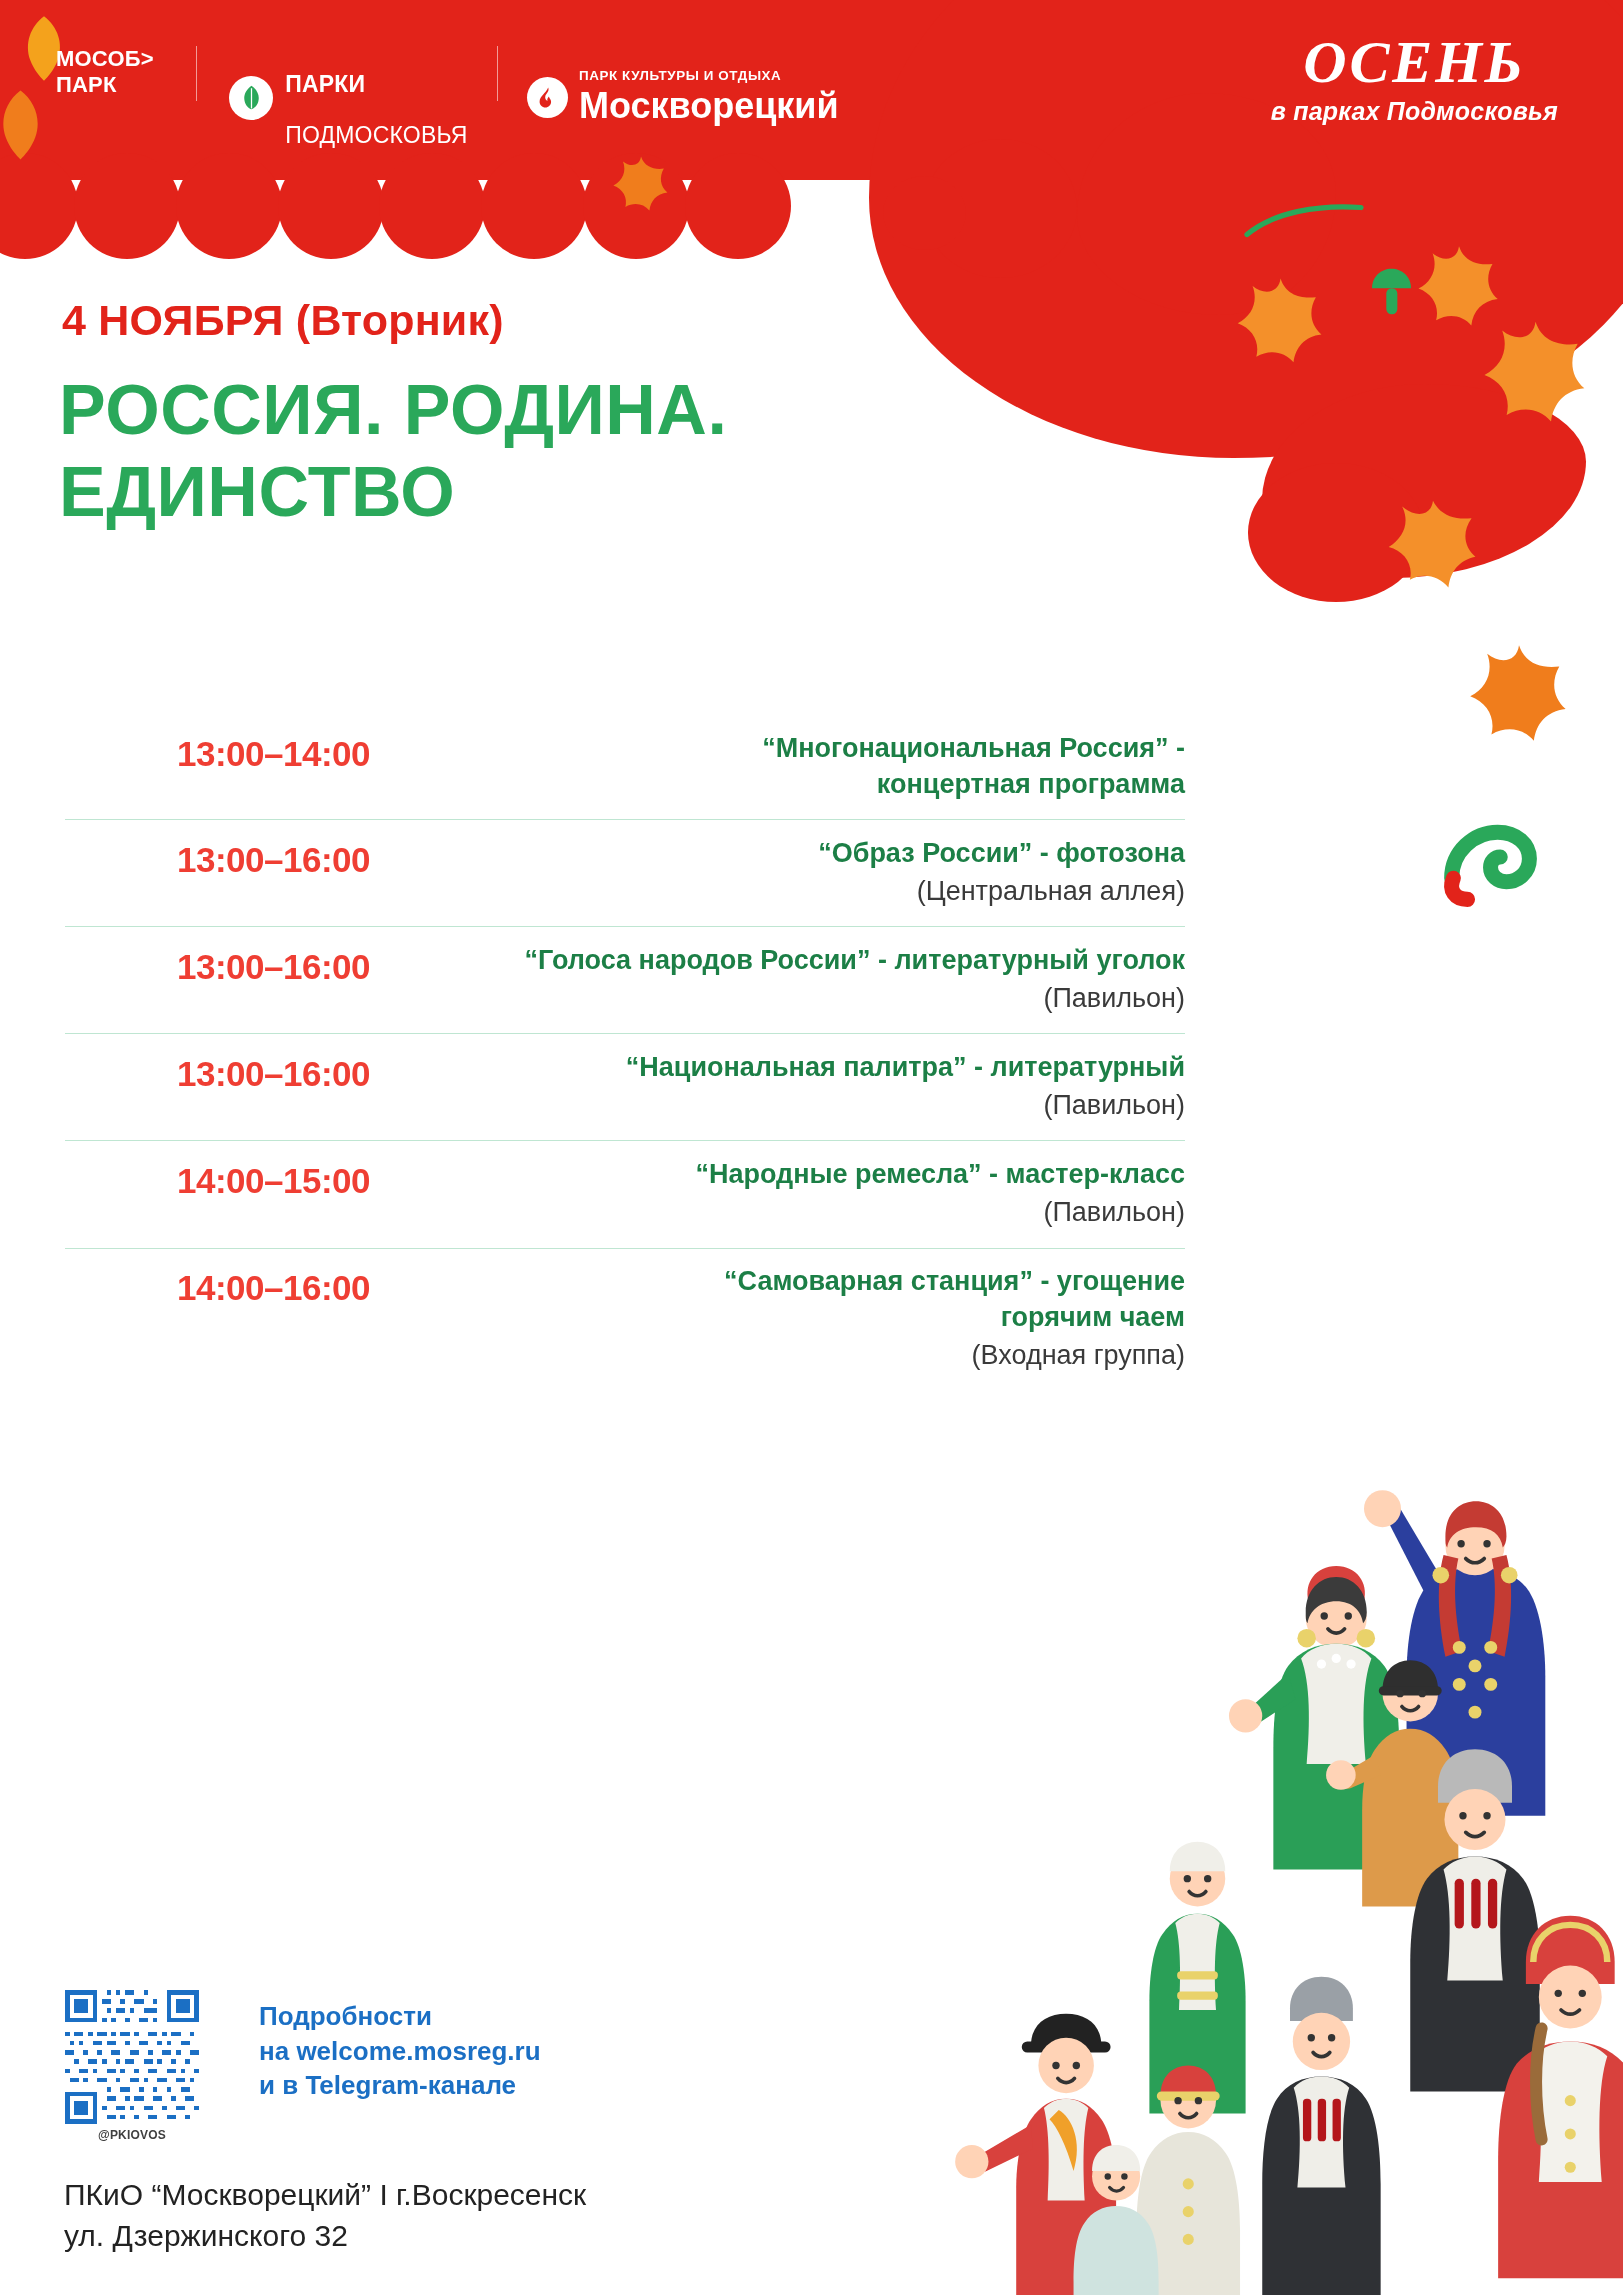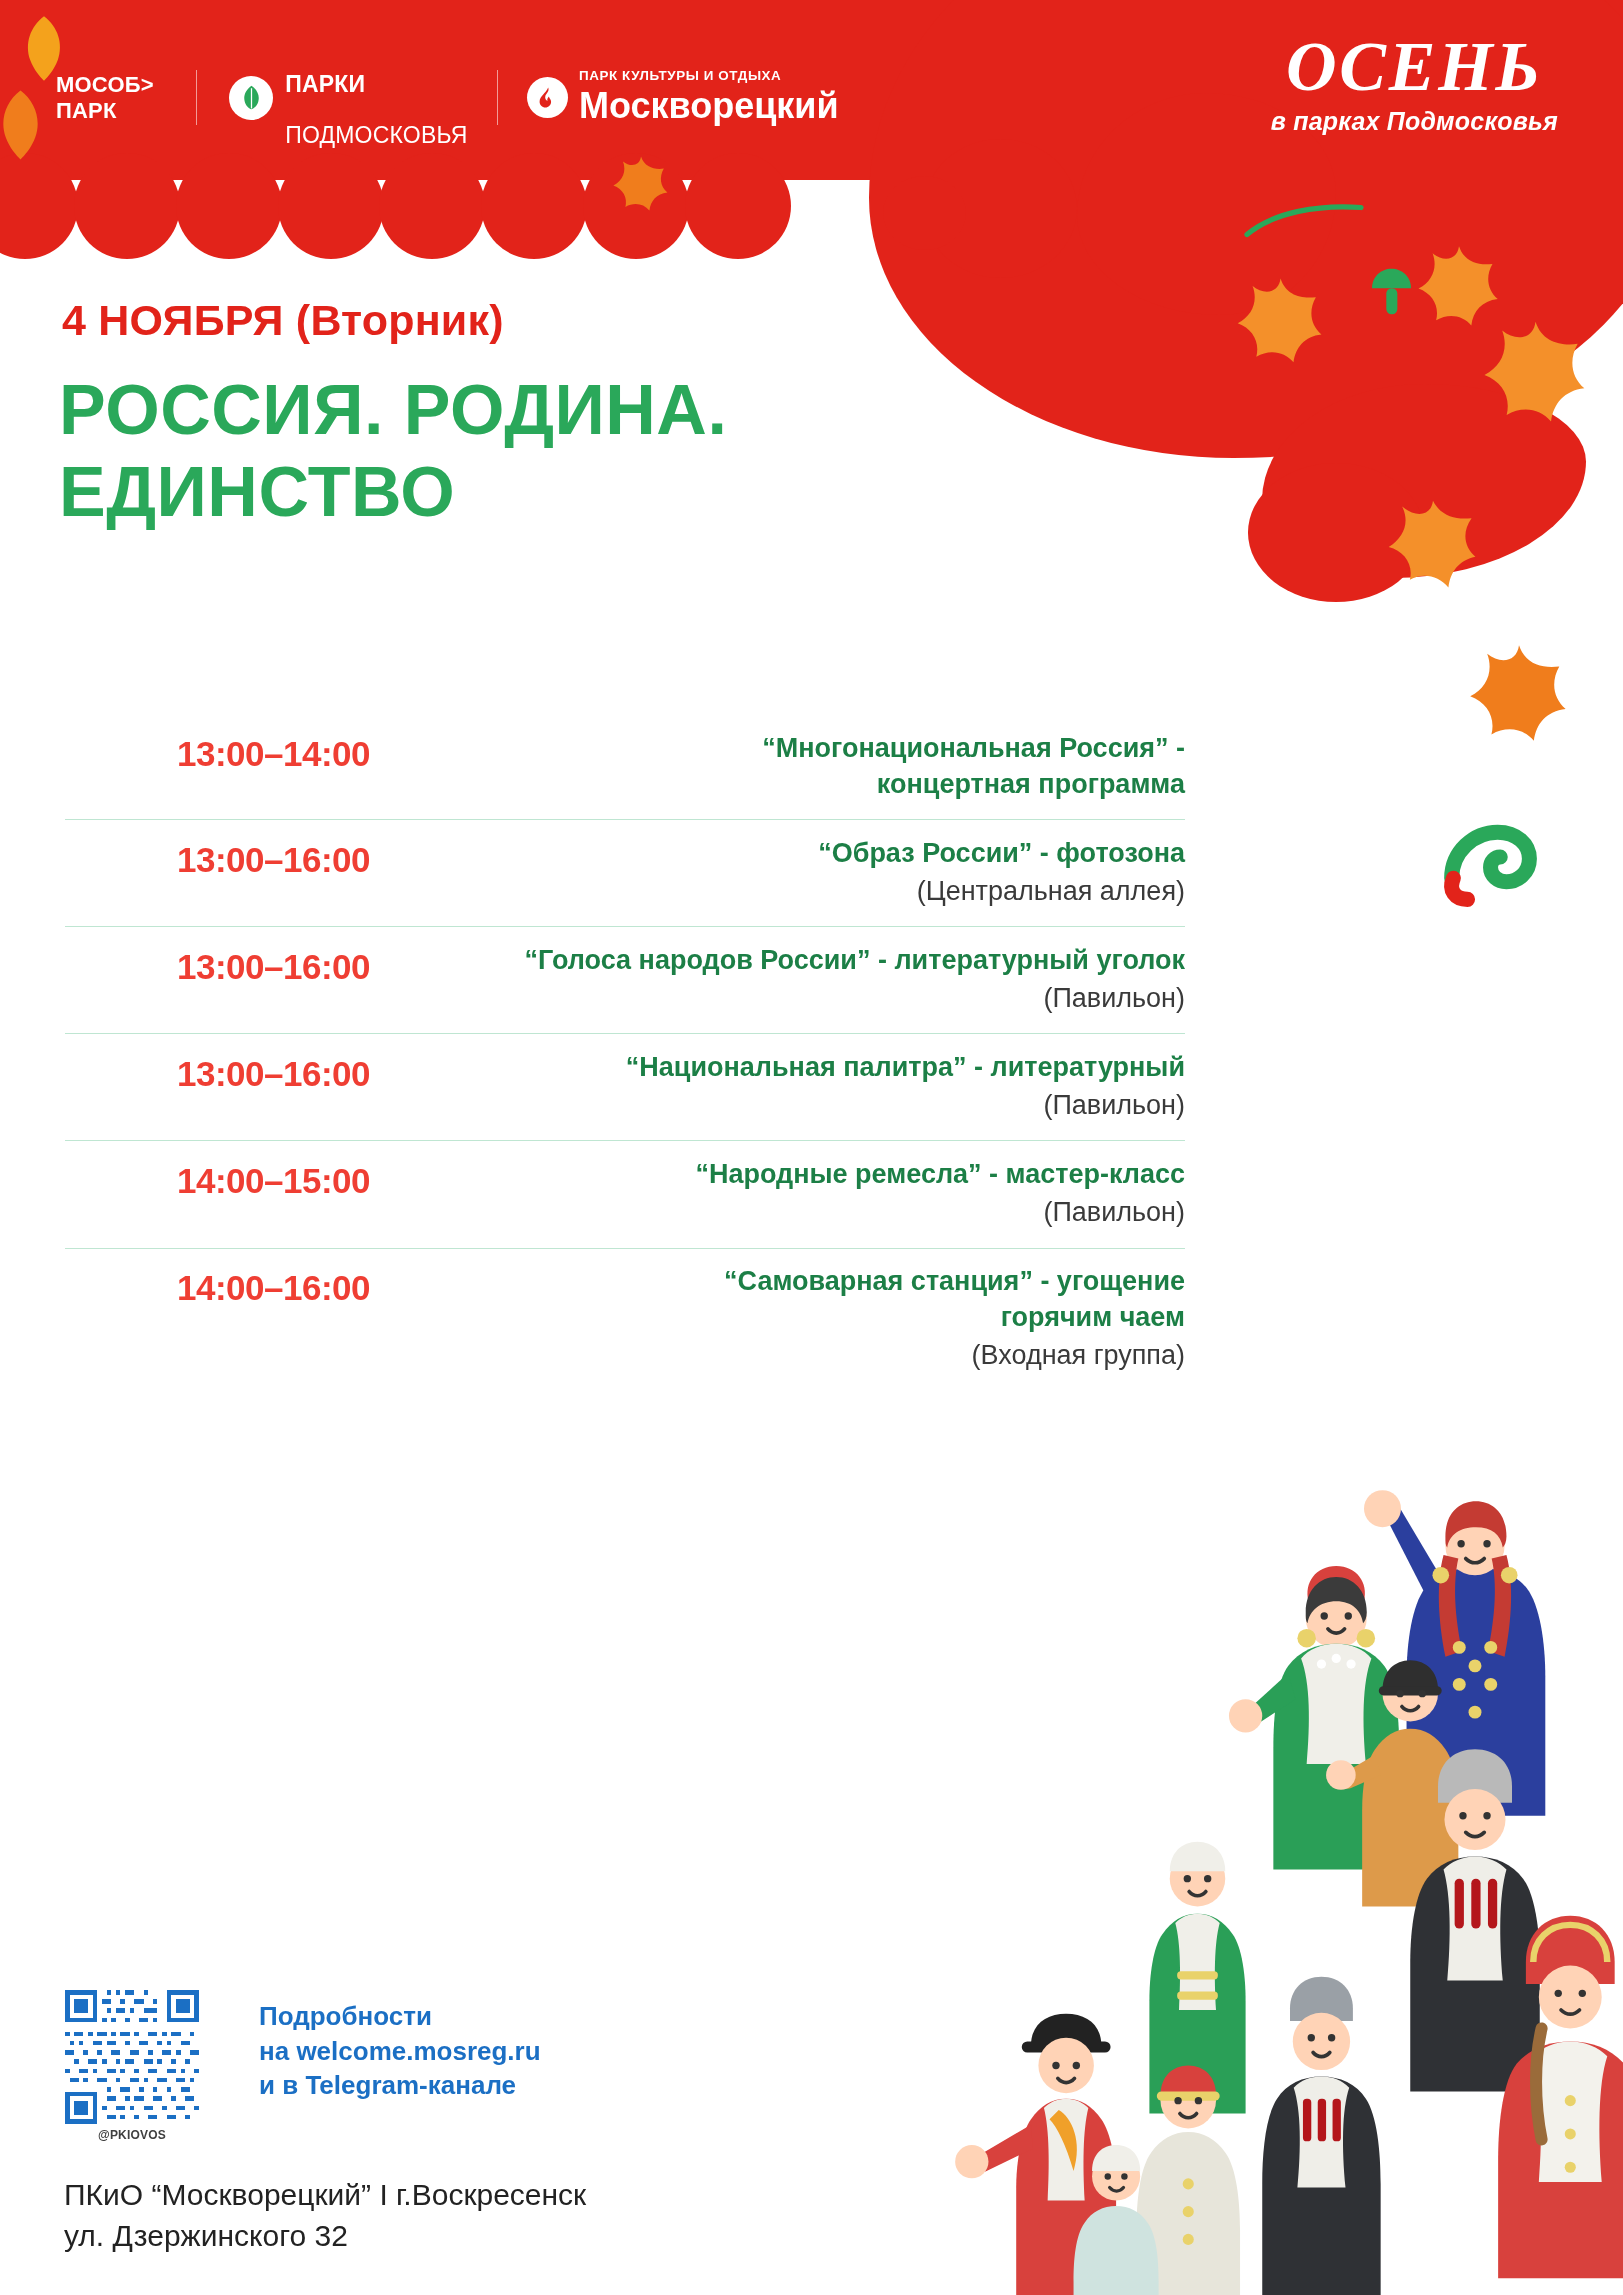--- a/index.html
+++ b/index.html
@@ -71,21 +71,20 @@
   }
   .blob-6 {
     right: 199px; top: 463px; width: 176px; height: 139px;
   }
 
   
   .logos {
     position: absolute;
     left: 56px; top: 46px;
     display: flex;
-    align-items: center;
     gap: 0;
     z-index: 30;
   }
   .logo-mosobl {
     color: #fff;
     font-weight: bold;
     font-size: 22px;
     line-height: 1.18;
     letter-spacing: 0.2px;
     white-space: pre-line;
@@ -136,21 +135,21 @@
   
   .osen {
     position: absolute;
     right: 65px; top: 32px;
     z-index: 30;
     text-align: center;
   }
   .osen-word {
     font-family: "Liberation Serif", serif;
     color: #fff;
-    font-size: 70px;
+    font-size: 60px;
     font-weight: bold;
     letter-spacing: 2.8px;
     line-height: 1;
     font-style: italic;
   }
   .osen-sub {
     color: #fff;
     font-size: 25px;
     font-weight: bold;
     margin-top: 4.6px;

